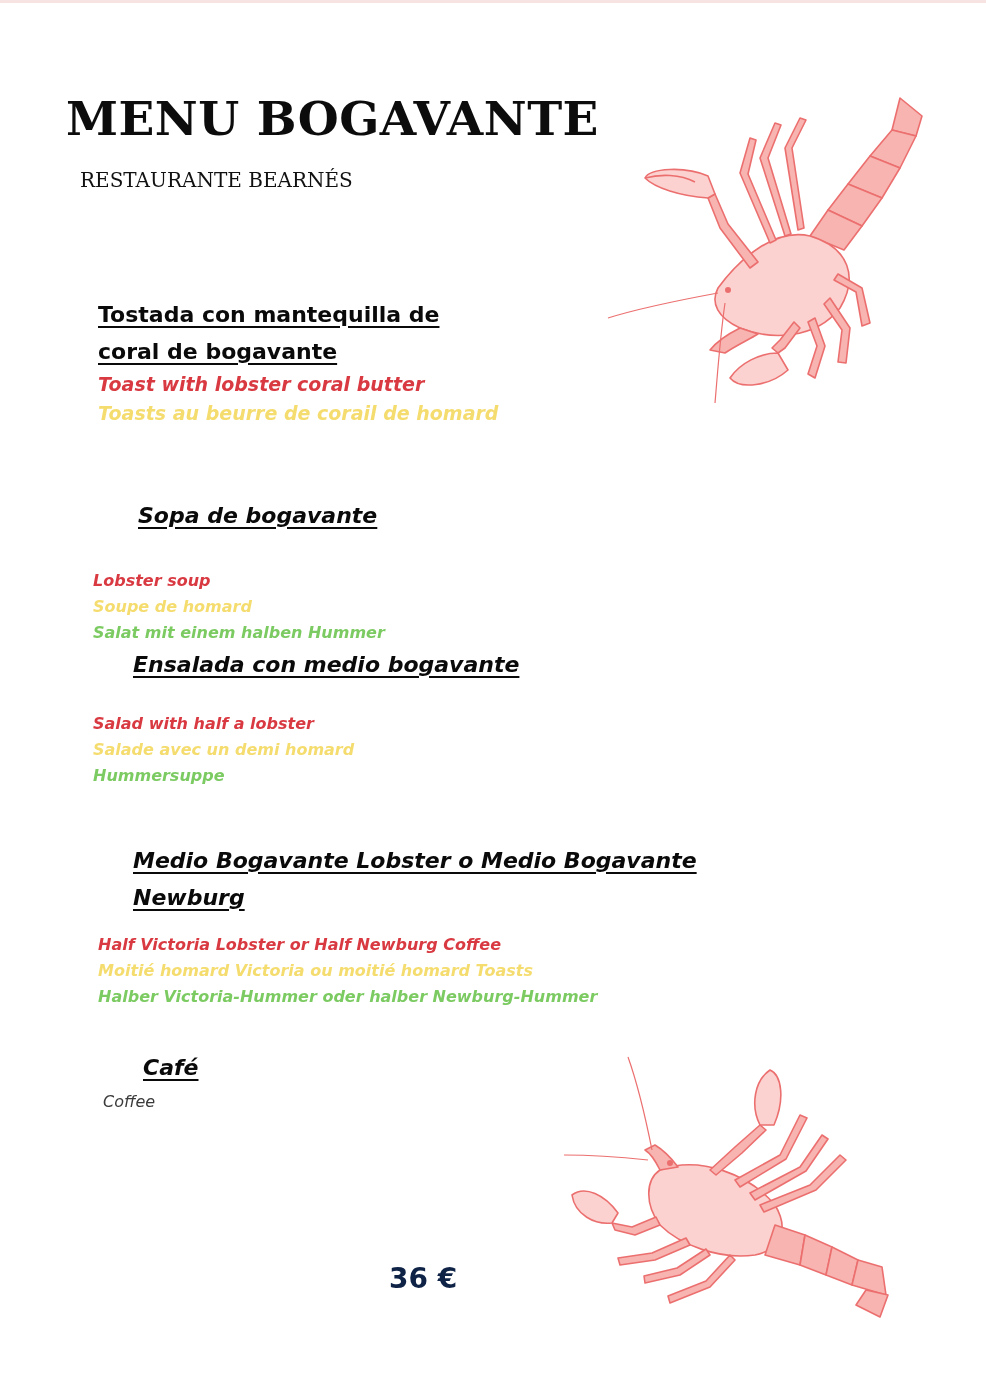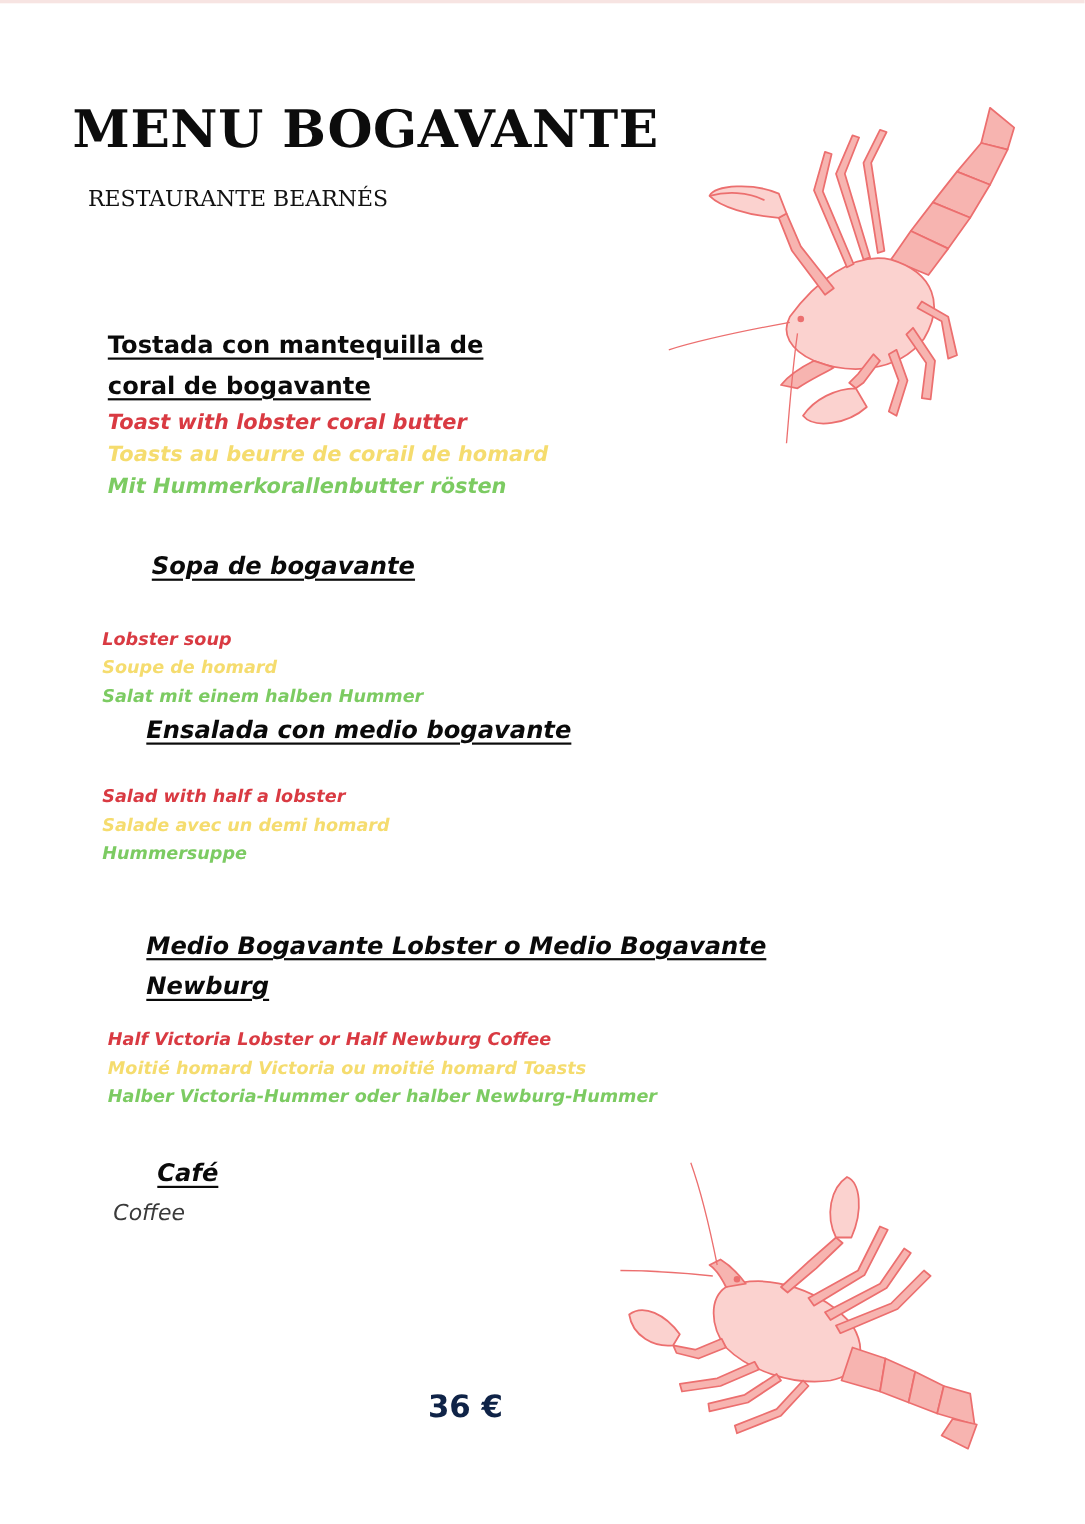--- a/index.html
+++ b/index.html
@@ -13,21 +13,21 @@
   .dish { position:absolute; }
   .dish-name { font-weight:bold; color:#0a0a0a; text-decoration:underline; text-decoration-thickness:2px;
                text-underline-offset:4px; font-size:22px; line-height:37px; margin:0; }
   .dish-name.ital { font-style:italic;margin-left:40px; }
   .tr { font-weight:bold; font-style:italic; margin:0; }
   .lg .tr { font-size:19px; line-height:29px; }
   .sm .tr { font-size:16px; line-height:26px; }
   .red { color:#d93a42; }
   .yellow { color:#f5dc6e; }
   .green { color:#7ccb62; }
-  .coffee { font-style:italic; font-weight:normal; color:#3a3a3a; font-size:20px; line-height:26px; }
+  .coffee { font-style:italic; font-weight:normal; color:#3a3a3a; font-size:16px; line-height:26px; }
   .price { position:absolute; left:389px; top:1262px; font-weight:bold; font-size:28px; color:#0f2347; }
   .lobster { position:absolute; }
 </style>
 </head>
 <body>
 
 <div class="topline"></div>
 
 <h1 class="title">MENU BOGAVANTE</h1>
 <div class="subtitle">RESTAURANTE BEARNÉS</div>
@@ -66,21 +66,20 @@
     <path d="M125 225 C120 260 118 290 115 325"></path>
   </g>
   <circle cx="128" cy="212" r="3" fill="#ec6f6f"></circle>
 </svg>
 
 <div class="dish lg" style="left:98px; top:296px;">
   <p class="dish-name">Tostada con mantequilla de</p>
   <p class="dish-name">coral de bogavante</p>
   <p class="tr red">Toast with lobster coral butter</p>
   <p class="tr yellow">Toasts au beurre de corail de homard</p>
-  <p class="tr green">Mit Hummerkorallenbutter rösten</p>
 </div>
 
 <div class="dish" style="left:98px; top:497px;">
   <p class="dish-name ital">Sopa de bogavante</p>
 </div>
 <div class="dish sm" style="left:93px; top:568px;">
   <p class="tr red">Lobster soup</p>
   <p class="tr yellow">Soupe de homard</p>
   <p class="tr green">Salat mit einem halben Hummer</p>
 </div>

